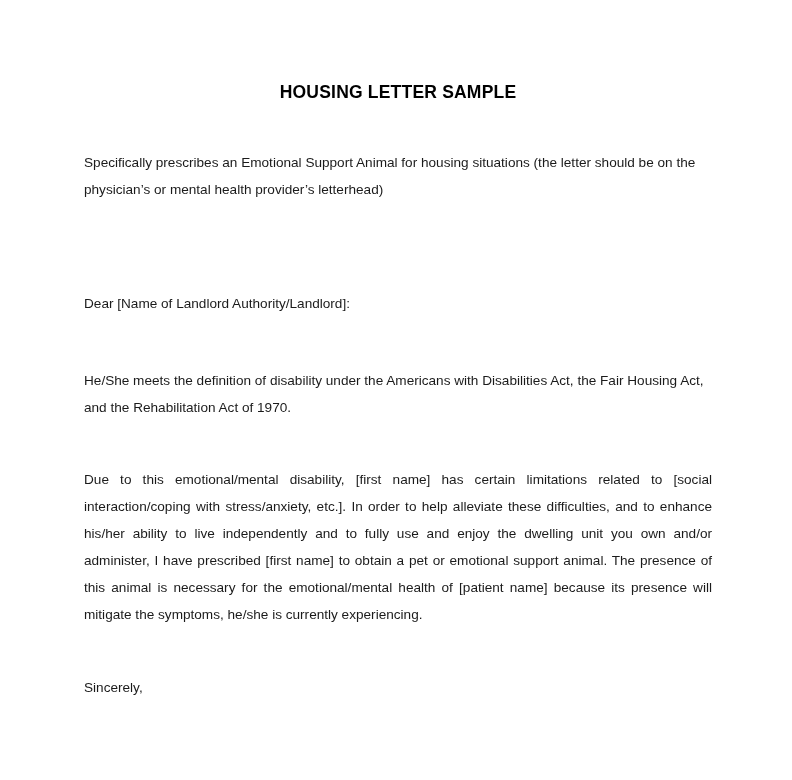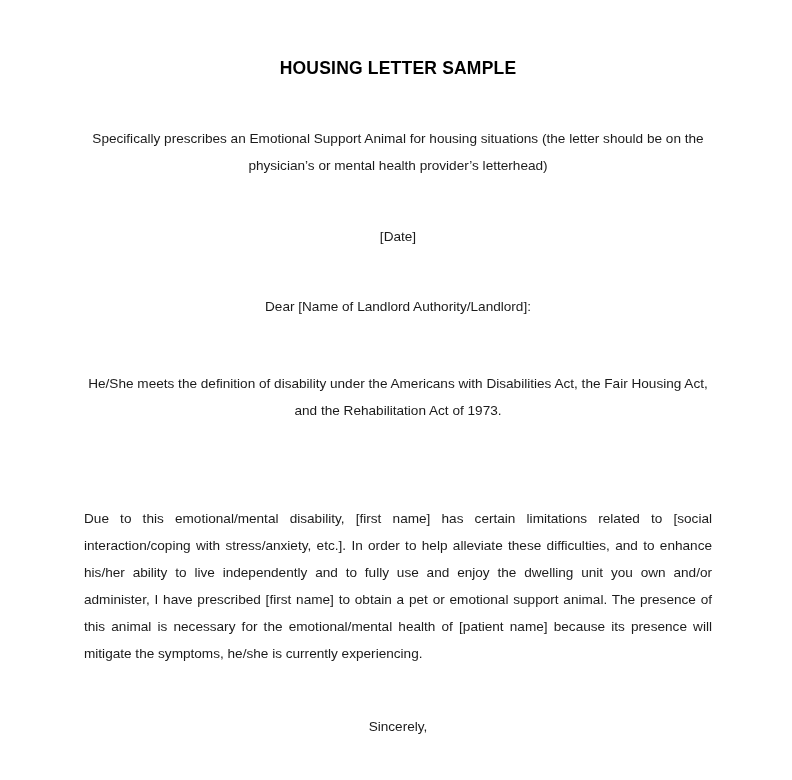--- a/index.html
+++ b/index.html
@@ -27,33 +27,32 @@
     top: 0;
     width: 628px;
   }
   .doc-title {
     text-align: center;
     font-size: 17.5px;
     font-weight: bold;
     letter-spacing: 0.2px;
     color: #000000;
     margin: 0;
-    padding-top: 58px;
+    padding-top: 82px;
   }
   .para {
     font-size: 13.6px;
     line-height: 27px;
     color: #1b1b1b;
     margin: 0;
-    text-align: center;
+    text-align: left;
   }
   .para.justified {
     text-align: justify;
     text-justify: inter-word;
-    margin-top: 36px;
   }
   .gap-intro { height: 46px; }
   .gap-date { height: 44px; }
   .gap-salutation { height: 43px; }
   .gap-tight { height: 9px; }
   .gap-block { height: 41px; }
   .gap-big { height: 45px; }
   .gap-sincerely { height: 46px; }
 </style>
 </head>
@@ -63,32 +62,31 @@
   <div class="content">
 
     <h1 class="doc-title">HOUSING LETTER SAMPLE</h1>
 
     <div class="gap-intro"></div>
 
     <p class="para">Specifically prescribes an Emotional Support Animal for housing situations (the letter should be on the physician’s or mental health provider’s letterhead)</p>
 
     <div class="gap-date"></div>
 
-    <p class="para">[Date]</p>
 
     <div class="gap-salutation"></div>
 
     <p class="para">Dear [Name of Landlord Authority/Landlord]:</p>
 
     <div class="gap-tight"></div>
 
 
     <div class="gap-block"></div>
 
-    <p class="para">He/She meets the definition of disability under the Americans with Disabilities Act, the Fair Housing Act, and the Rehabilitation Act of 1973.</p>
+    <p class="para">He/She meets the definition of disability under the Americans with Disabilities Act, the Fair Housing Act, and the Rehabilitation Act of 1970.</p>
 
     <div class="gap-big"></div>
 
     <p class="para justified">Due to this emotional/mental disability, [first name] has certain limitations related to [social interaction/coping with stress/anxiety, etc.]. In order to help alleviate these difficulties, and to enhance his/her ability to live independently and to fully use and enjoy the dwelling unit you own and/or administer, I have prescribed [first name] to obtain a pet or emotional support animal. The presence of this animal is necessary for the emotional/mental health of [patient name] because its presence will mitigate the symptoms, he/she is currently experiencing.</p>
 
     <div class="gap-sincerely"></div>
 
     <p class="para">Sincerely,</p>
 
   </div>

